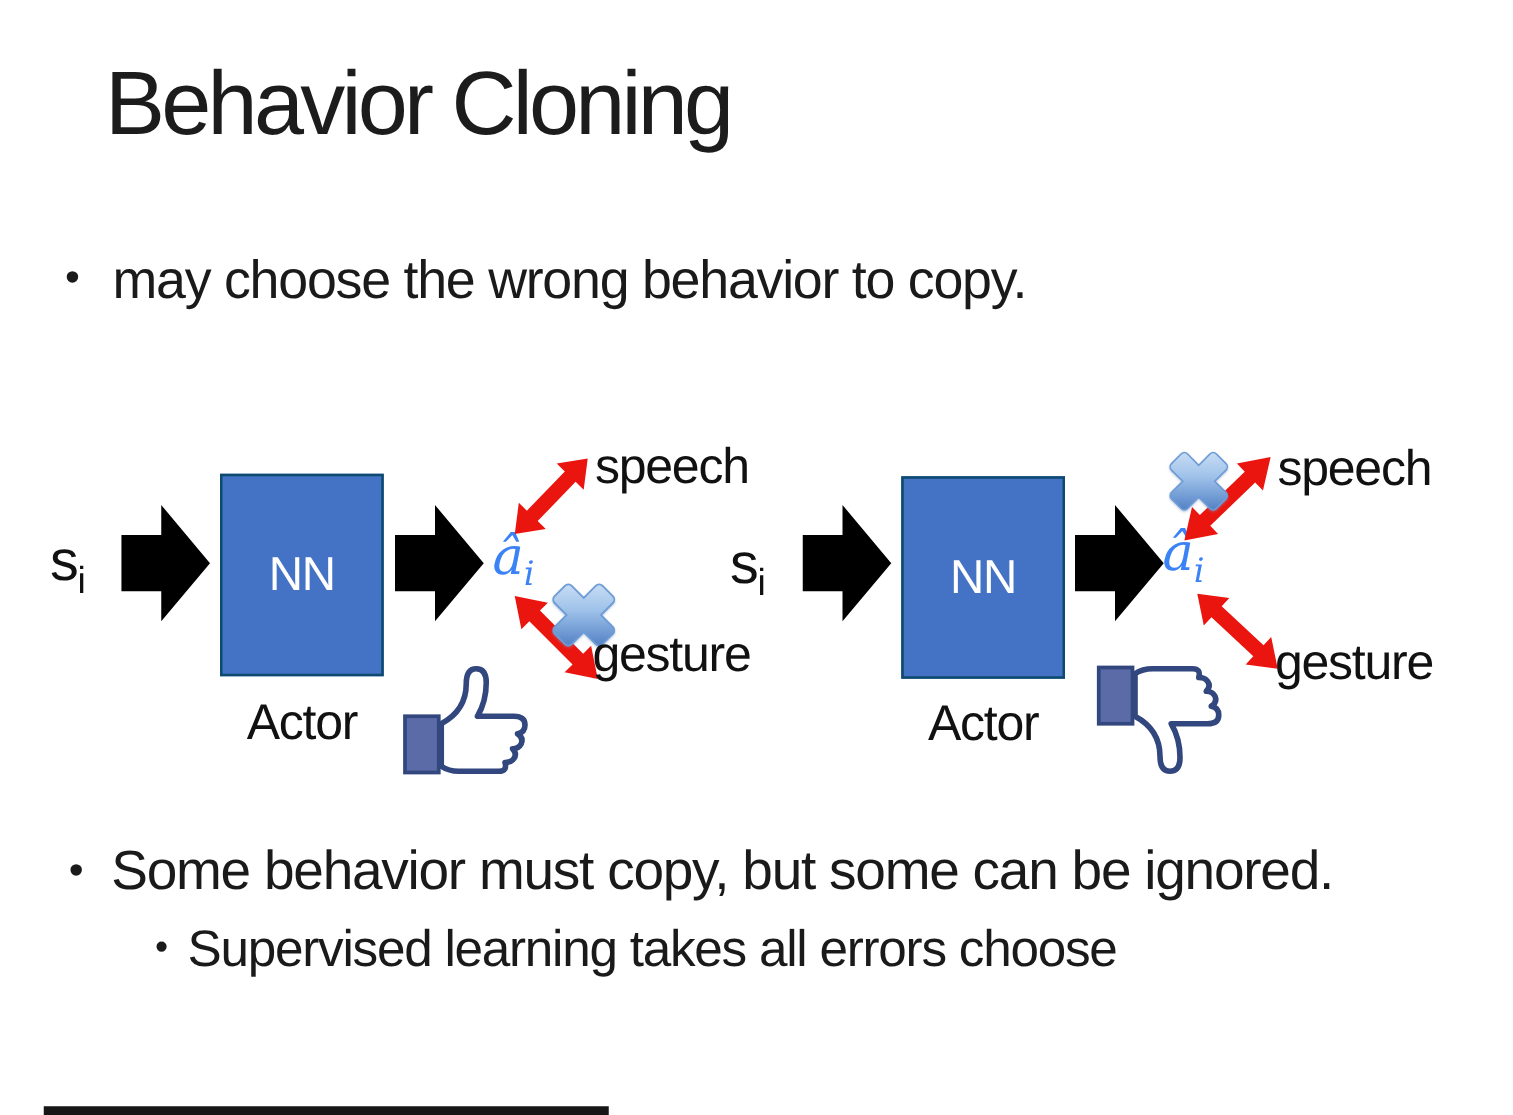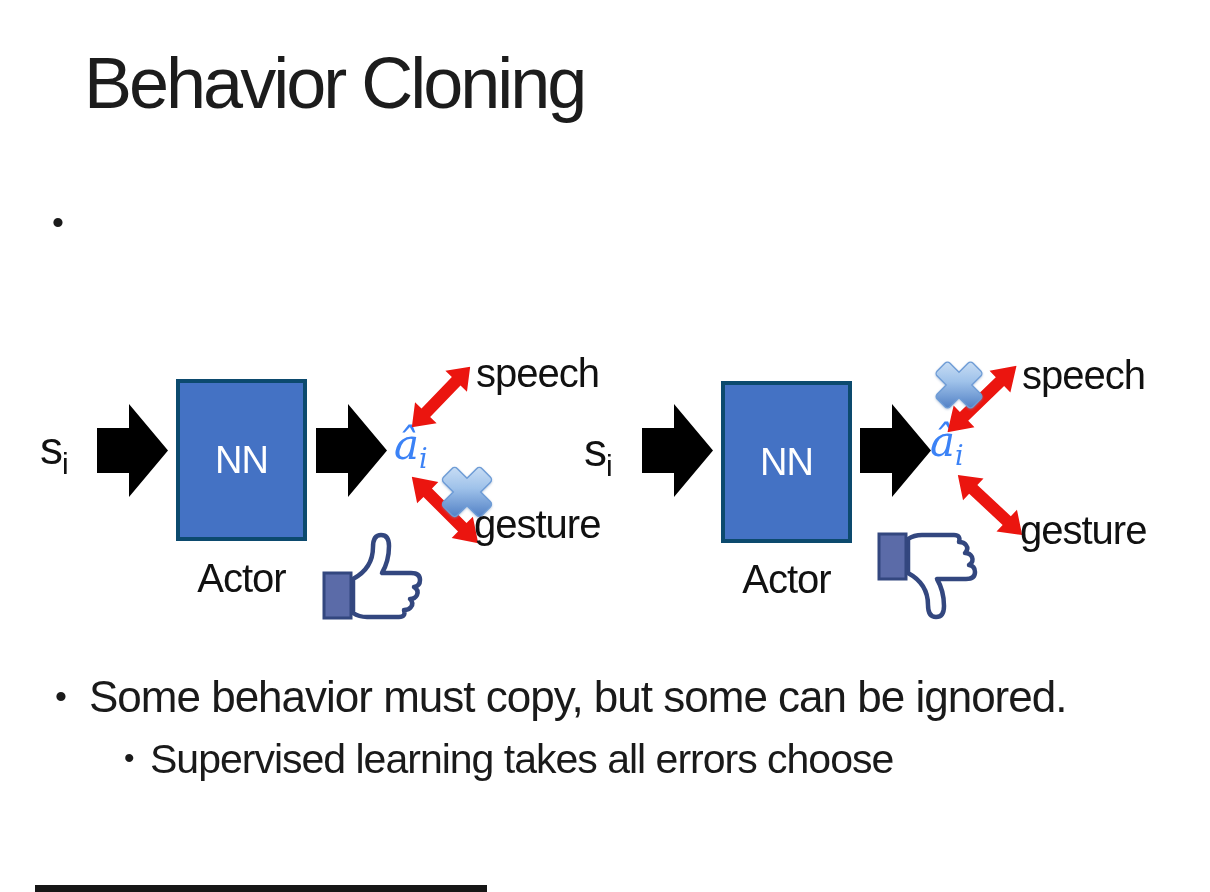--- a/index.html
+++ b/index.html
@@ -13,21 +13,21 @@
   }
   .bullet-row{display:flex;align-items:flex-start;}
   .bullet-marker{flex:0 0 auto;}
   .b1{left:52px;top:198px;font-size:43px;letter-spacing:-1px;line-height:1.22;}
   .b1 .bullet-marker{width:38px;font-size:34px;padding-top:4px;}
   .b2{left:55px;top:672px;font-size:44px;letter-spacing:-1px;}
   .b2 .bullet-marker{width:34px;font-size:34px;padding-top:5px;}
   .b3{left:124px;top:736px;font-size:41px;letter-spacing:-1px;}
   .b3 .bullet-marker{width:26px;font-size:30px;padding-top:5px;}
   .nn-box{
-    width:131px;height:162px;background:#4472C4;border:4px solid #0c4a6e;box-sizing:border-box;
+    width:131px;height:162px;background:#4472C4;border:2px solid #0c4a6e;box-sizing:border-box;
     display:flex;align-items:center;justify-content:center;
     color:#ffffff;font-size:38px;letter-spacing:-1px;
   }
   .actor{width:131px;text-align:center;font-size:40px;letter-spacing:-1px;color:#111;}
   .statelbl{font-size:46px;letter-spacing:-1px;color:#111;}
   .statelbl sub{font-size:30px;}
   .actlbl{font-family:"DejaVu Serif",serif;font-style:italic;font-size:42px;color:#3b82f6;}
   .actlbl sub{font-size:27px;font-style:italic;}
   .spg{font-size:40px;letter-spacing:-1px;color:#111;}
   .blk-arrow{width:73px;height:97px;}
@@ -38,20 +38,21 @@
 </head>
 <body>
 
 <div id="slide">
 
   <div id="title" class="abs">Behavior Cloning</div>
 
   <div class="abs bullet-row b1">
     <span class="bullet-marker">•</span>
     <span>
+      <span style="display:block">may choose the wrong behavior to copy.</span>
     </span>
   </div>
 
   <div class="abs statelbl" style="left:40px;top:421px;"><span>s</span><sub>i</sub></div>
 
   <svg class="abs blk-arrow" style="left:97px;top:402px;" viewBox="0 0 73 97">
     <polygon points="0,26 32,26 32,2 71,48.5 32,95 32,71 0,71" fill="#000"></polygon>
   </svg>
 
   <div class="abs nn-box" style="left:176px;top:379px;">

